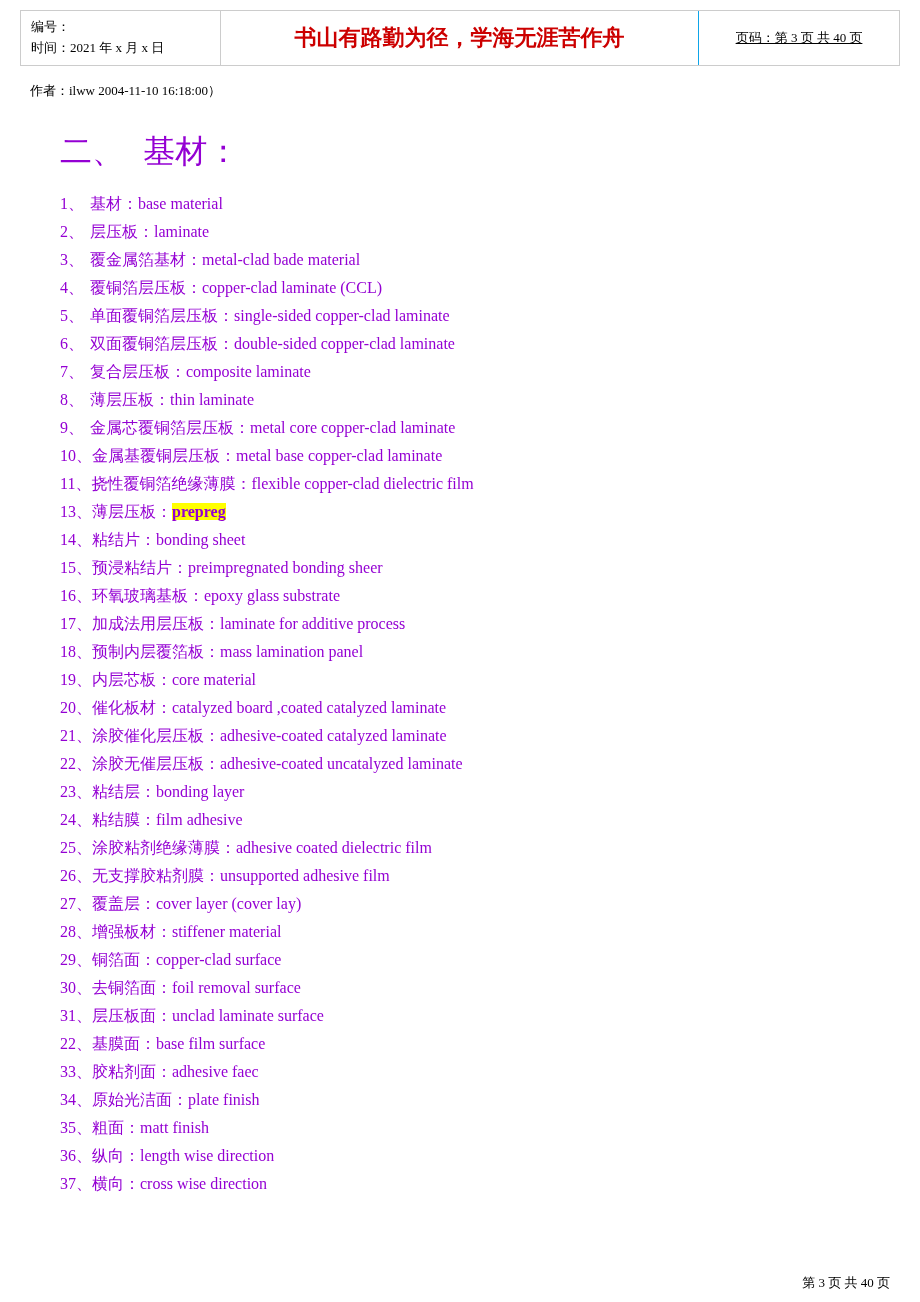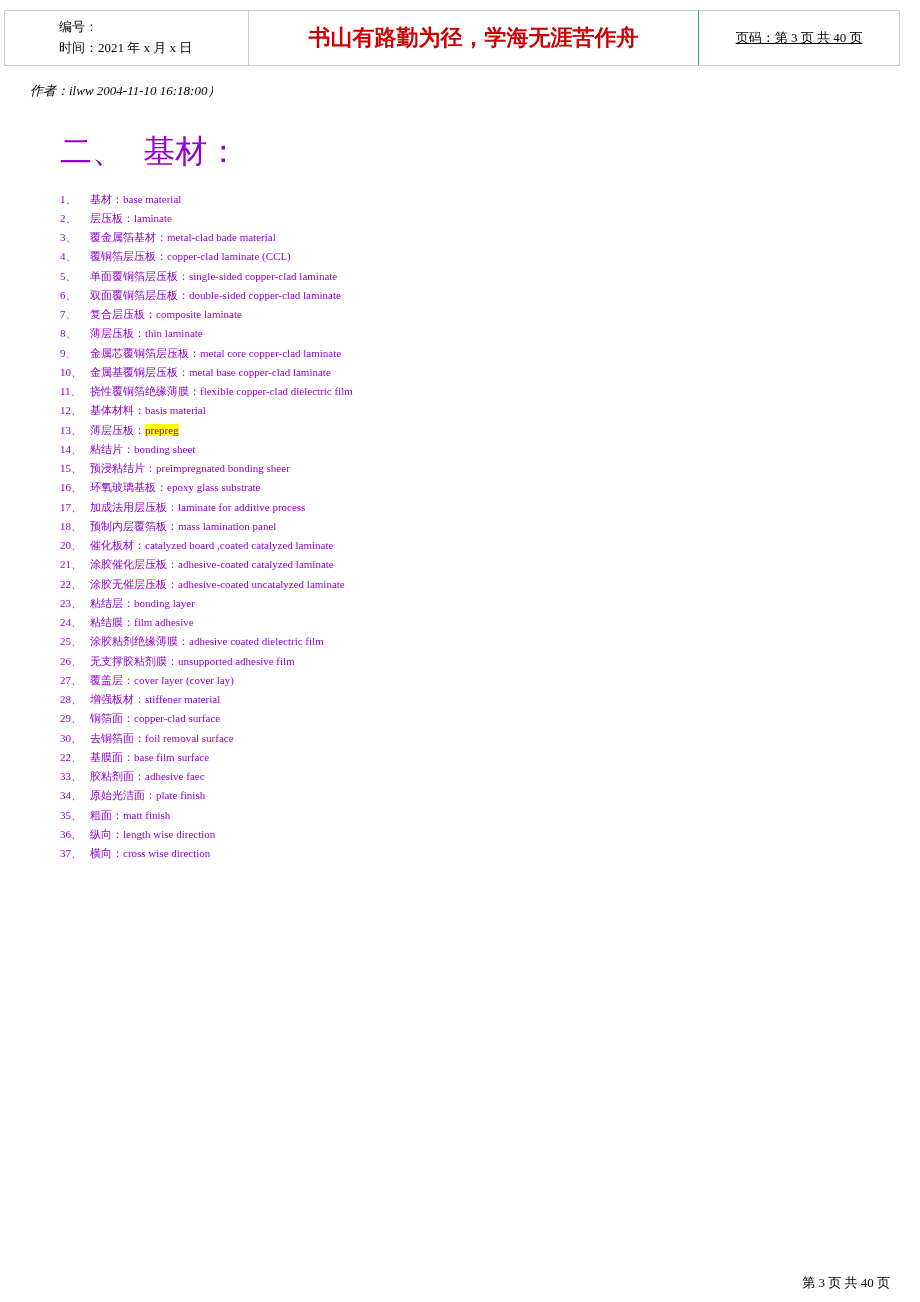--- a/index.html
+++ b/index.html
@@ -17,22 +17,21 @@
       min-height: 1302px;
       padding: 0;
       position: relative;
     }
 
     
     .header {
       display: flex;
       border: 1px solid #ccc;
       border-collapse: collapse;
-      margin: 10px 20px 0 4px;
-      padding-left: 44px;
+      margin: 10px 20px 0 20px;
     }
     .header-left {
       width: 200px;
       padding: 6px 10px;
       border-right: 1px solid #ccc;
       font-size: 13px;
       color: #000;
       line-height: 1.6;
     }
     .header-center {
@@ -58,56 +57,55 @@
       font-size: 13px;
       color: #000;
       text-decoration: underline;
     }
 
     
     .author-line {
       margin: 16px 30px 8px 30px;
       font-size: 13px;
       color: #000;
-      font-style: italic;
     }
 
     
     .section-title {
       margin: 30px 30px 16px 60px;
       font-size: 32px;
       color: #9400d3;
       font-family: Liberation Mono, monospace;
       font-weight: normal;
     }
 
     
     .term-list {
       margin: 0 30px 0 60px;
       list-style: none;
     }
     .term-list li {
-      font-size: 11px;
+      font-size: 16px;
       line-height: 1.75;
       color: #9400d3;
     }
     .term-list li .num {
       display: inline-block;
       min-width: 30px;
       color: #9400d3;
     }
     .term-list li .zh {
       color: #9400d3;
     }
     .term-list li .en {
       color: #9400d3;
     }
     .highlight-prepreg {
       background-color: #ffff00;
-      font-weight: normal;
+      font-weight: bold;
       color: #9400d3;
     }
 
     
     .footer {
       position: absolute;
       bottom: 20px;
       right: 30px;
       font-size: 13px;
       color: #000;
@@ -143,38 +141,39 @@
       <li><span class="num">2、</span><span class="zh">层压板：</span><span class="en">laminate</span></li>
       <li><span class="num">3、</span><span class="zh">覆金属箔基材：</span><span class="en">metal-clad bade material</span></li>
       <li><span class="num">4、</span><span class="zh">覆铜箔层压板：</span><span class="en">copper-clad laminate (CCL)</span></li>
       <li><span class="num">5、</span><span class="zh">单面覆铜箔层压板：</span><span class="en">single-sided copper-clad laminate</span></li>
       <li><span class="num">6、</span><span class="zh">双面覆铜箔层压板：</span><span class="en">double-sided copper-clad laminate</span></li>
       <li><span class="num">7、</span><span class="zh">复合层压板：</span><span class="en">composite laminate</span></li>
       <li><span class="num">8、</span><span class="zh">薄层压板：</span><span class="en">thin laminate</span></li>
       <li><span class="num">9、</span><span class="zh">金属芯覆铜箔层压板：</span><span class="en">metal core copper-clad laminate</span></li>
       <li><span class="num">10、</span><span class="zh">金属基覆铜层压板：</span><span class="en">metal base copper-clad laminate</span></li>
       <li><span class="num">11、</span><span class="zh">挠性覆铜箔绝缘薄膜：</span><span class="en">flexible copper-clad dielectric film</span></li>
-      <li><span class="num">12、</span><span class="zh">基体材料：</span><span class="en">basis material</span></li>
       <li><span class="num">13、</span><span class="zh">薄层压板：</span><span class="en"><span class="highlight-prepreg">prepreg</span></span></li>
       <li><span class="num">14、</span><span class="zh">粘结片：</span><span class="en">bonding sheet</span></li>
       <li><span class="num">15、</span><span class="zh">预浸粘结片：</span><span class="en">preimpregnated bonding sheer</span></li>
       <li><span class="num">16、</span><span class="zh">环氧玻璃基板：</span><span class="en">epoxy glass substrate</span></li>
       <li><span class="num">17、</span><span class="zh">加成法用层压板：</span><span class="en">laminate for additive process</span></li>
       <li><span class="num">18、</span><span class="zh">预制内层覆箔板：</span><span class="en">mass lamination panel</span></li>
+      <li><span class="num">19、</span><span class="zh">内层芯板：</span><span class="en">core material</span></li>
       <li><span class="num">20、</span><span class="zh">催化板材：</span><span class="en">catalyzed board ,coated catalyzed laminate</span></li>
       <li><span class="num">21、</span><span class="zh">涂胶催化层压板：</span><span class="en">adhesive-coated catalyzed laminate</span></li>
       <li><span class="num">22、</span><span class="zh">涂胶无催层压板：</span><span class="en">adhesive-coated uncatalyzed laminate</span></li>
       <li><span class="num">23、</span><span class="zh">粘结层：</span><span class="en">bonding layer</span></li>
       <li><span class="num">24、</span><span class="zh">粘结膜：</span><span class="en">film adhesive</span></li>
       <li><span class="num">25、</span><span class="zh">涂胶粘剂绝缘薄膜：</span><span class="en">adhesive coated dielectric film</span></li>
       <li><span class="num">26、</span><span class="zh">无支撑胶粘剂膜：</span><span class="en">unsupported adhesive film</span></li>
       <li><span class="num">27、</span><span class="zh">覆盖层：</span><span class="en">cover layer (cover lay)</span></li>
       <li><span class="num">28、</span><span class="zh">增强板材：</span><span class="en">stiffener material</span></li>
       <li><span class="num">29、</span><span class="zh">铜箔面：</span><span class="en">copper-clad surface</span></li>
       <li><span class="num">30、</span><span class="zh">去铜箔面：</span><span class="en">foil removal surface</span></li>
+      <li><span class="num">31、</span><span class="zh">层压板面：</span><span class="en">unclad laminate surface</span></li>
       <li><span class="num">22、</span><span class="zh">基膜面：</span><span class="en">base film surface</span></li>
       <li><span class="num">33、</span><span class="zh">胶粘剂面：</span><span class="en">adhesive faec</span></li>
       <li><span class="num">34、</span><span class="zh">原始光洁面：</span><span class="en">plate finish</span></li>
       <li><span class="num">35、</span><span class="zh">粗面：</span><span class="en">matt finish</span></li>
       <li><span class="num">36、</span><span class="zh">纵向：</span><span class="en">length wise direction</span></li>
       <li><span class="num">37、</span><span class="zh">横向：</span><span class="en">cross wise direction</span></li>
     </ul>
 
   <div class="footer">
     <span>第 3 页  共 40 页</span>

